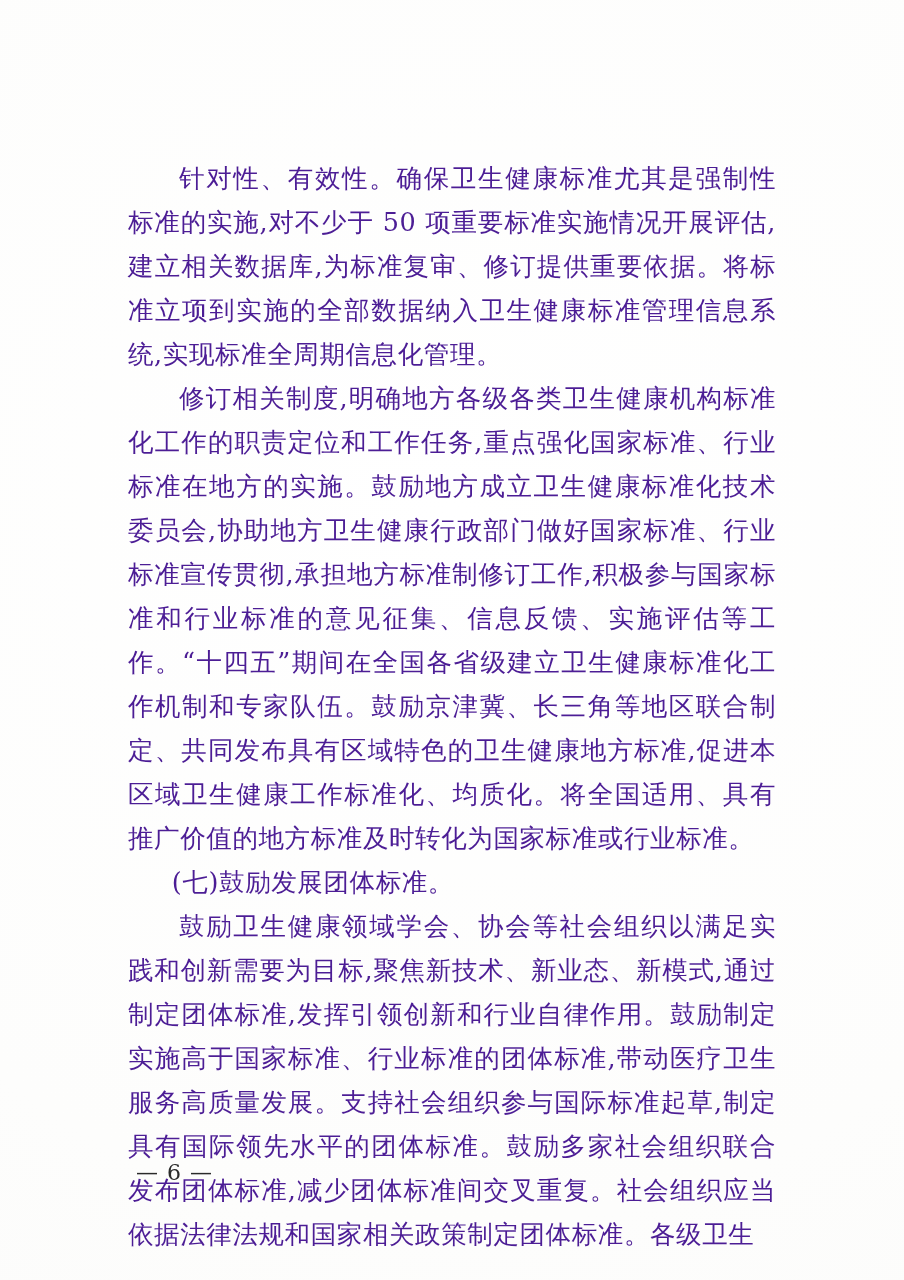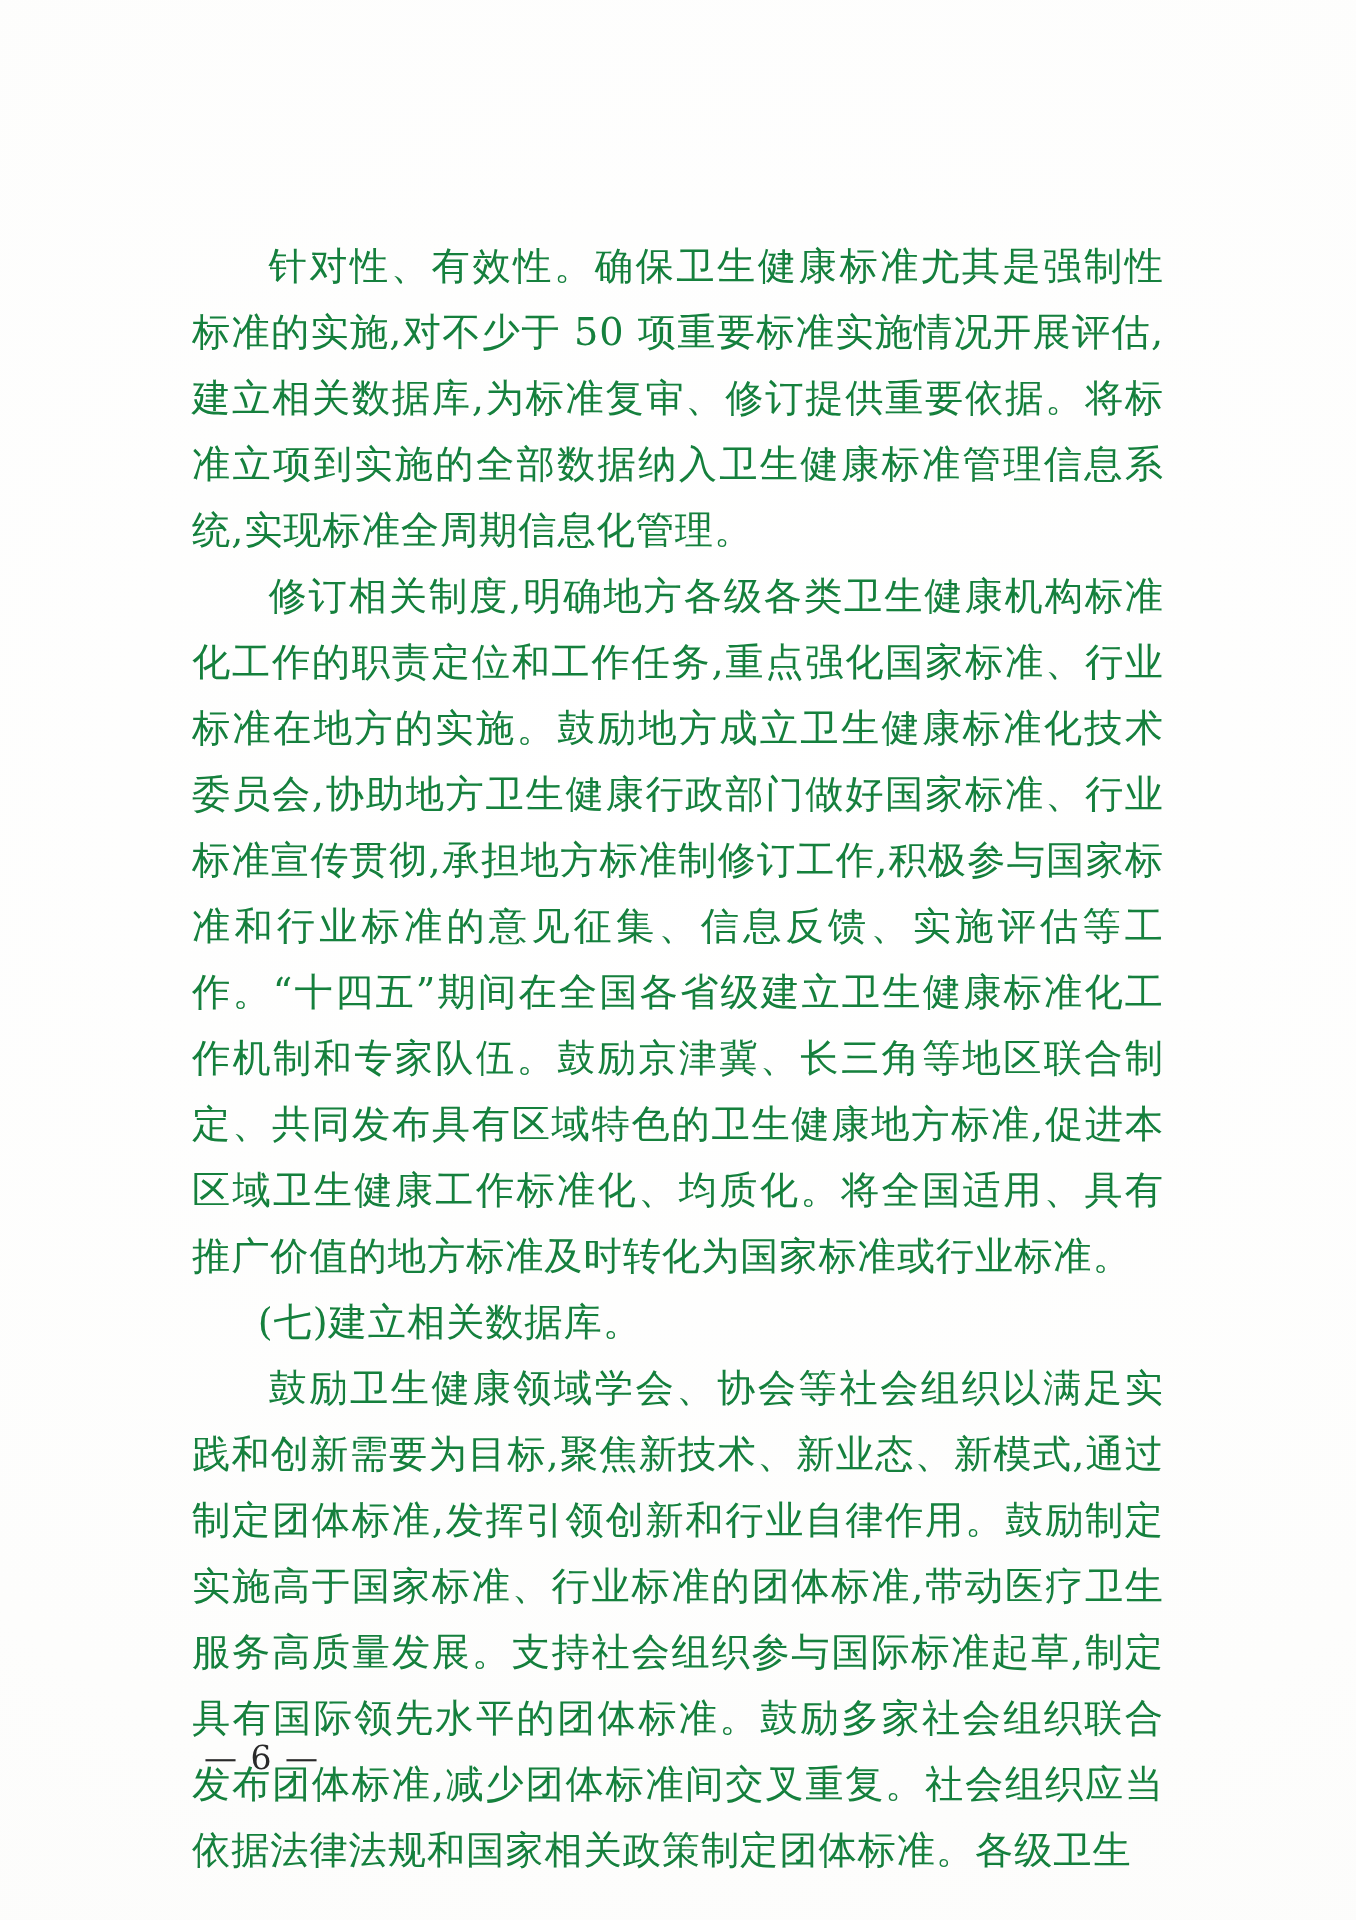--- a/index.html
+++ b/index.html
@@ -35,21 +35,21 @@
   }
   .para {
     margin: 0;
     font-size: 25.5px;
     line-height: 44px;
     letter-spacing: 0.6px;
     text-align: justify;
     text-justify: inter-character;
     text-align-last: left;
     font-weight: 500;
-    color: #15803d;
+    color: #4c1d95;
   }
   .para.indent {
     text-indent: 2em;
   }
   .para.heading {
     text-indent: 1.72em;
   }
   .para + .para {
     margin-top: 0;
   }
@@ -77,21 +77,21 @@
 
   <div id="paper-tint"></div>
 
   <div id="content">
 
     <p class="para indent">针对性、有效性。确保卫生健康标准尤其是强制性标准的实施,对不少于 50 项重要标准实施情况开展评估,建立相关数据库,为标准复审、修订提供重要依据。将标准立项到实施的全部数据纳入卫生健康标准管理信息系统,实现标准全周期信息化管理。</p>
 
 
     <p class="para indent">修订相关制度,明确地方各级各类卫生健康机构标准化工作的职责定位和工作任务,重点强化国家标准、行业标准在地方的实施。鼓励地方成立卫生健康标准化技术委员会,协助地方卫生健康行政部门做好国家标准、行业标准宣传贯彻,承担地方标准制修订工作,积极参与国家标准和行业标准的意见征集、信息反馈、实施评估等工作。“十四五”期间在全国各省级建立卫生健康标准化工作机制和专家队伍。鼓励京津冀、长三角等地区联合制定、共同发布具有区域特色的卫生健康地方标准,促进本区域卫生健康工作标准化、均质化。将全国适用、具有推广价值的地方标准及时转化为国家标准或行业标准。</p>
 
-    <p class="para heading">(七)建立相关数据库。</p>
+    <p class="para heading">(七)鼓励发展团体标准。</p>
 
     <p class="para indent">鼓励卫生健康领域学会、协会等社会组织以满足实践和创新需要为目标,聚焦新技术、新业态、新模式,通过制定团体标准,发挥引领创新和行业自律作用。鼓励制定实施高于国家标准、行业标准的团体标准,带动医疗卫生服务高质量发展。支持社会组织参与国际标准起草,制定具有国际领先水平的团体标准。鼓励多家社会组织联合发布团体标准,减少团体标准间交叉重复。社会组织应当依据法律法规和国家相关政策制定团体标准。各级卫生</p>
 
   </div>
 
   <div id="footer">
     <span class="folio">— 6 —</span>
   </div>
 
 </div>

